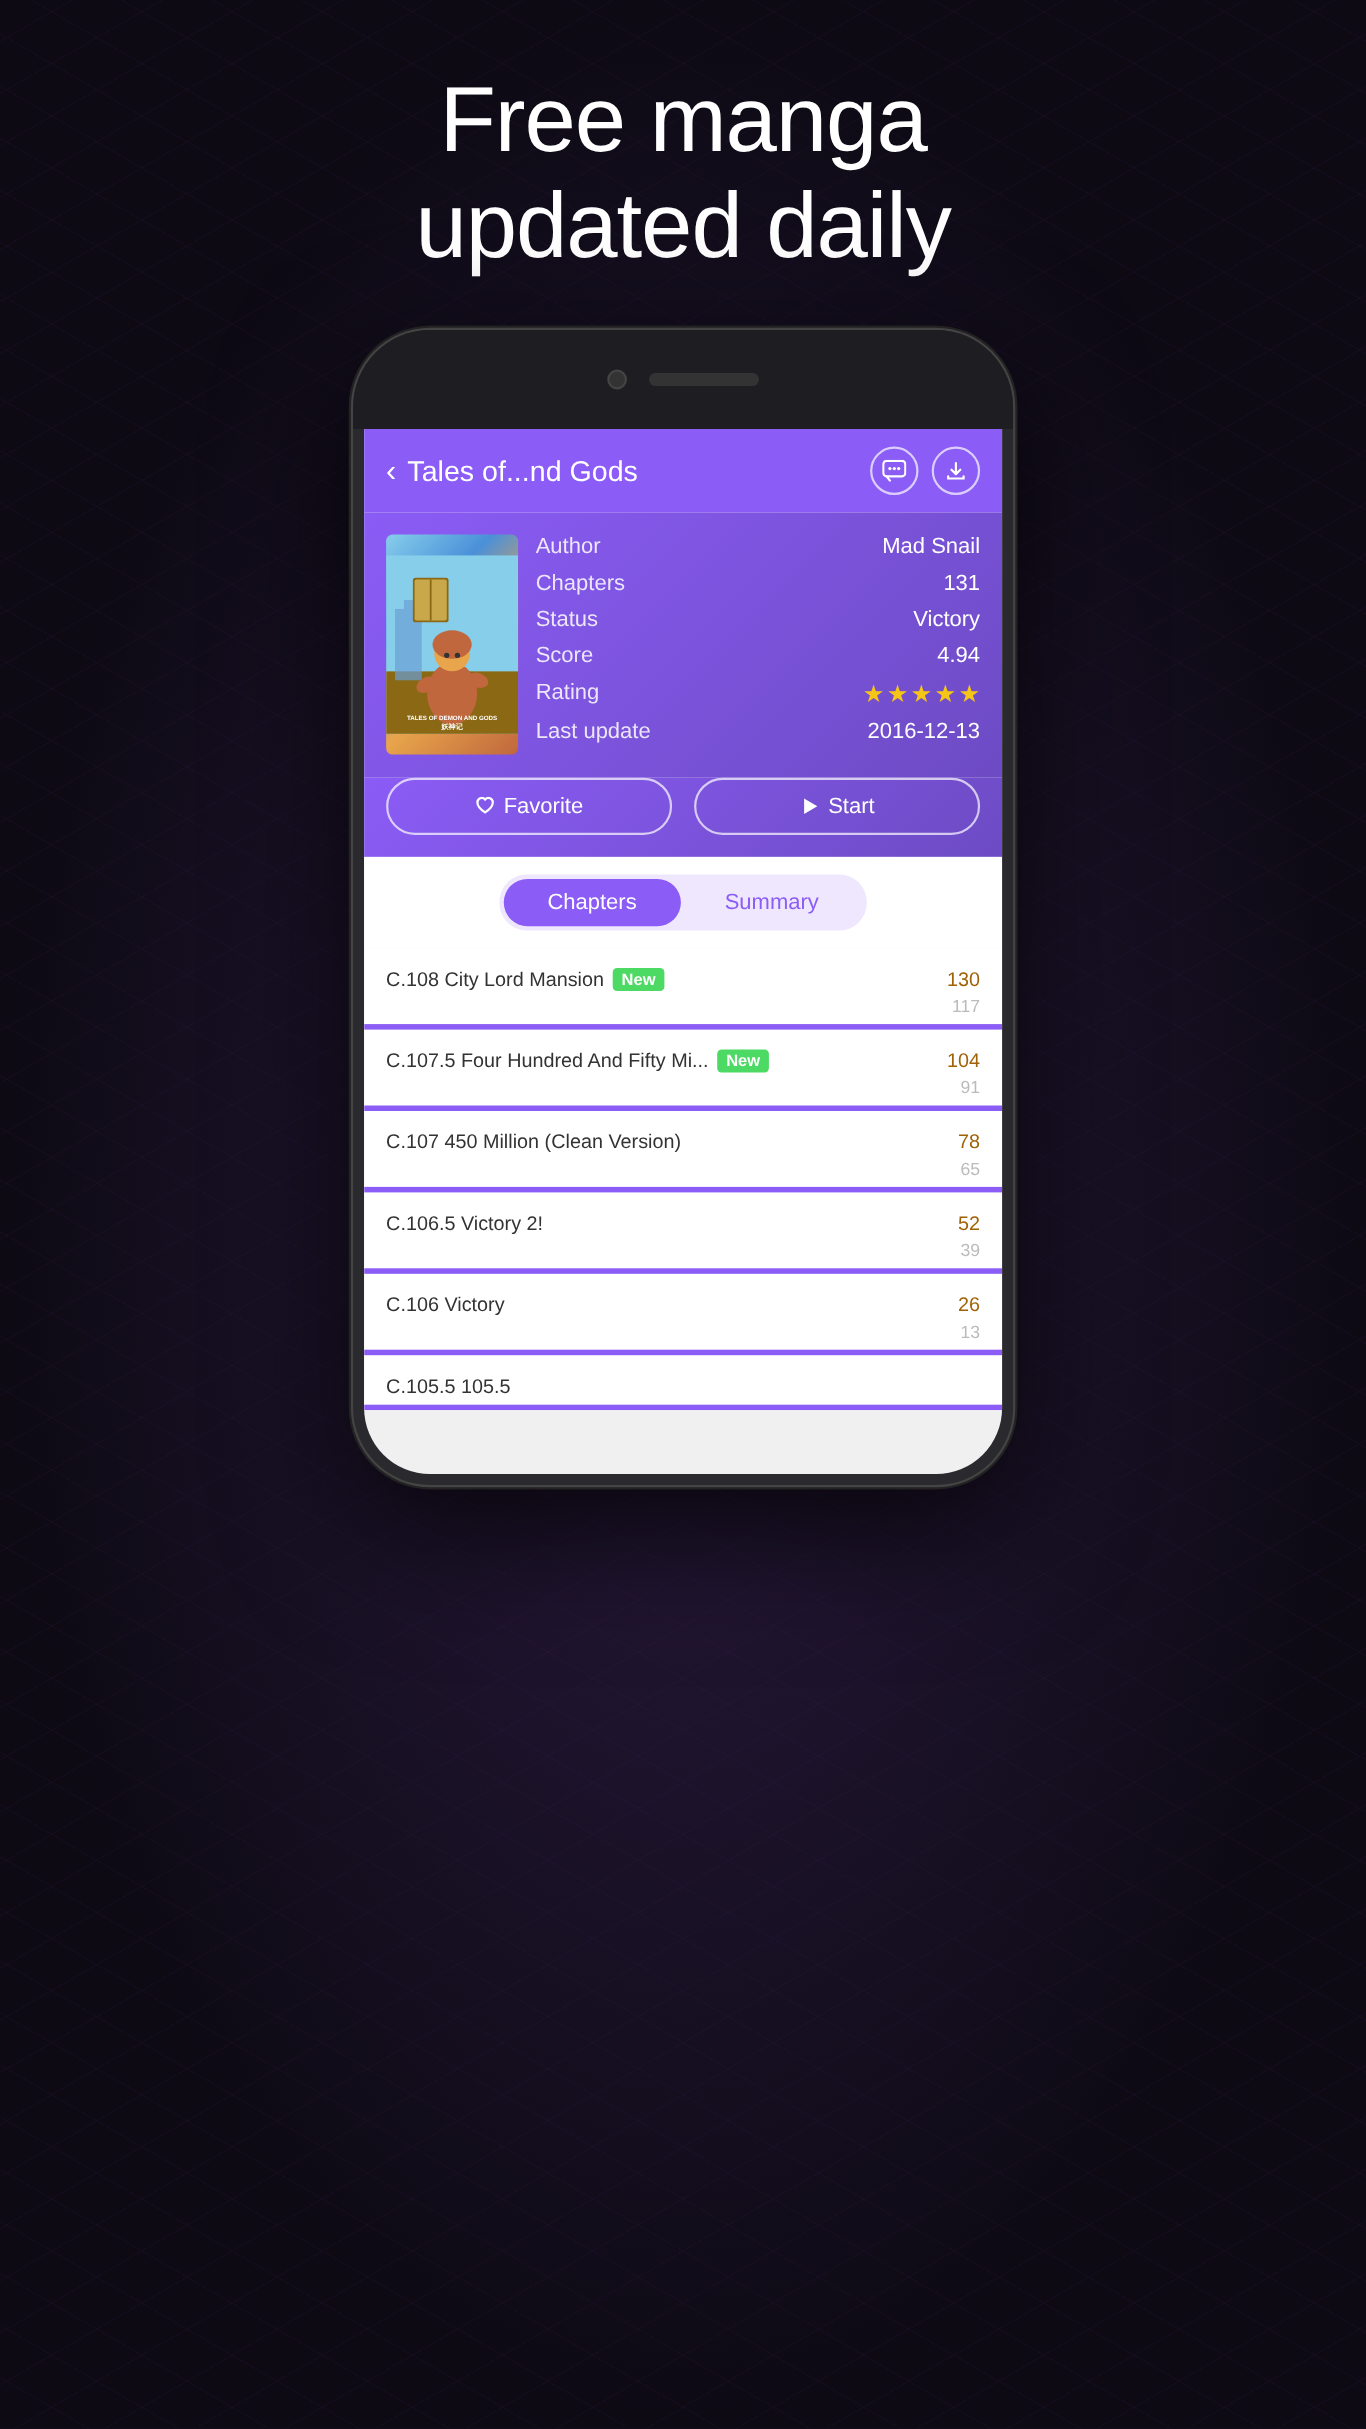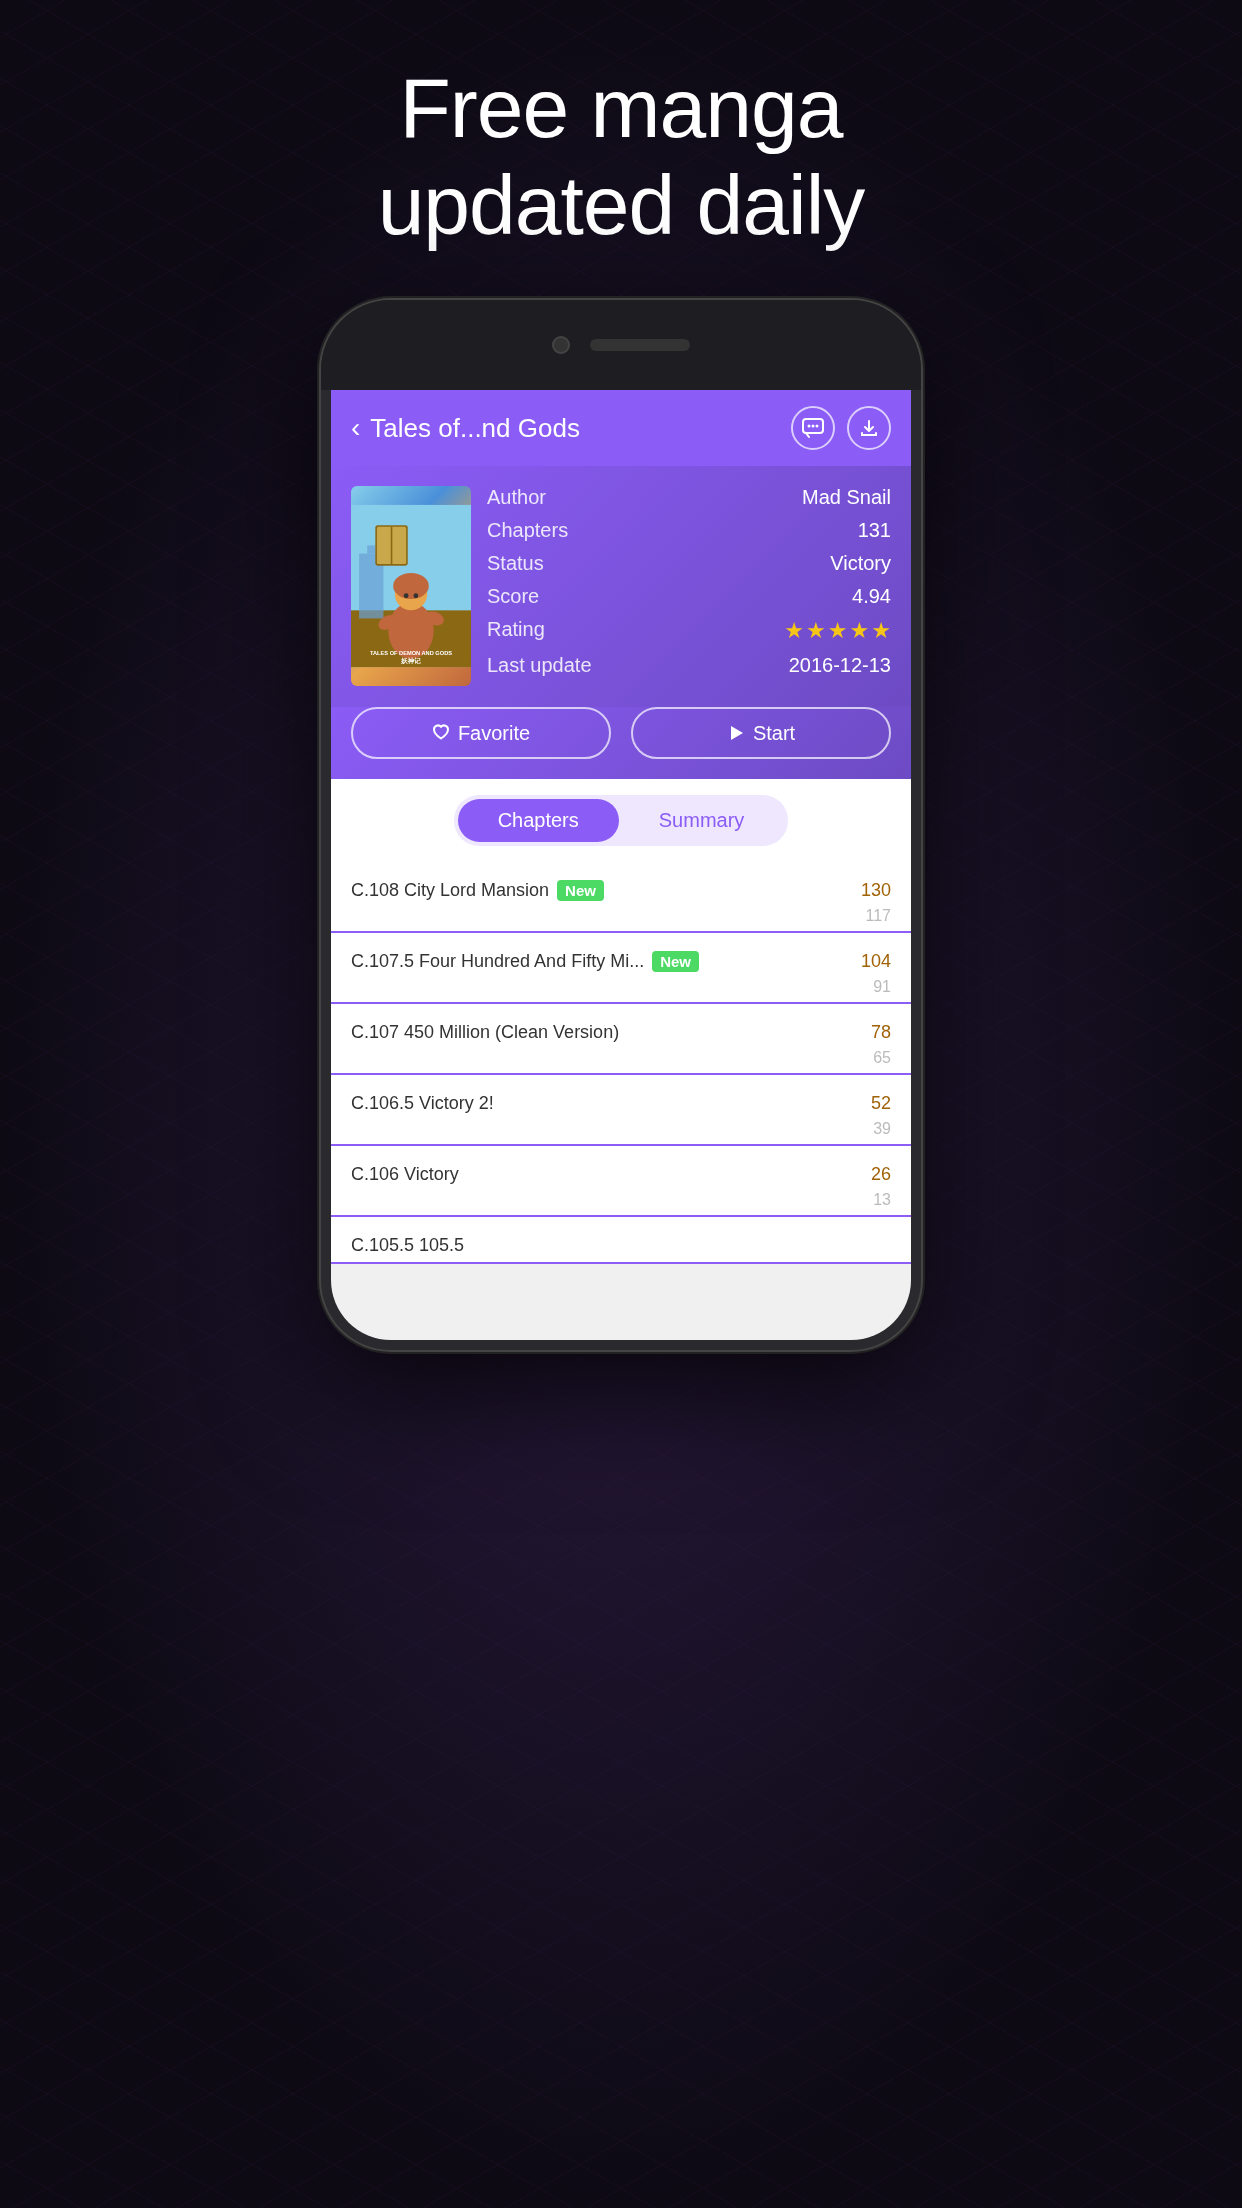--- a/index.html
+++ b/index.html
@@ -243,21 +243,21 @@
     }
 
     
     .chapter-list {
       background: white;
       overflow-y: auto;
       flex: 1;
     }
     .chapter-item {
       padding: 0 20px;
-      border-bottom: 2px solid #8b5cf6;
+      border-bottom: 5px solid #8b5cf6;
       position: relative;
     }
     .chapter-item-inner {
       display: flex;
       align-items: center;
       justify-content: space-between;
       padding: 18px 0 6px;
     }
     .chapter-title {
       font-size: 18px;

